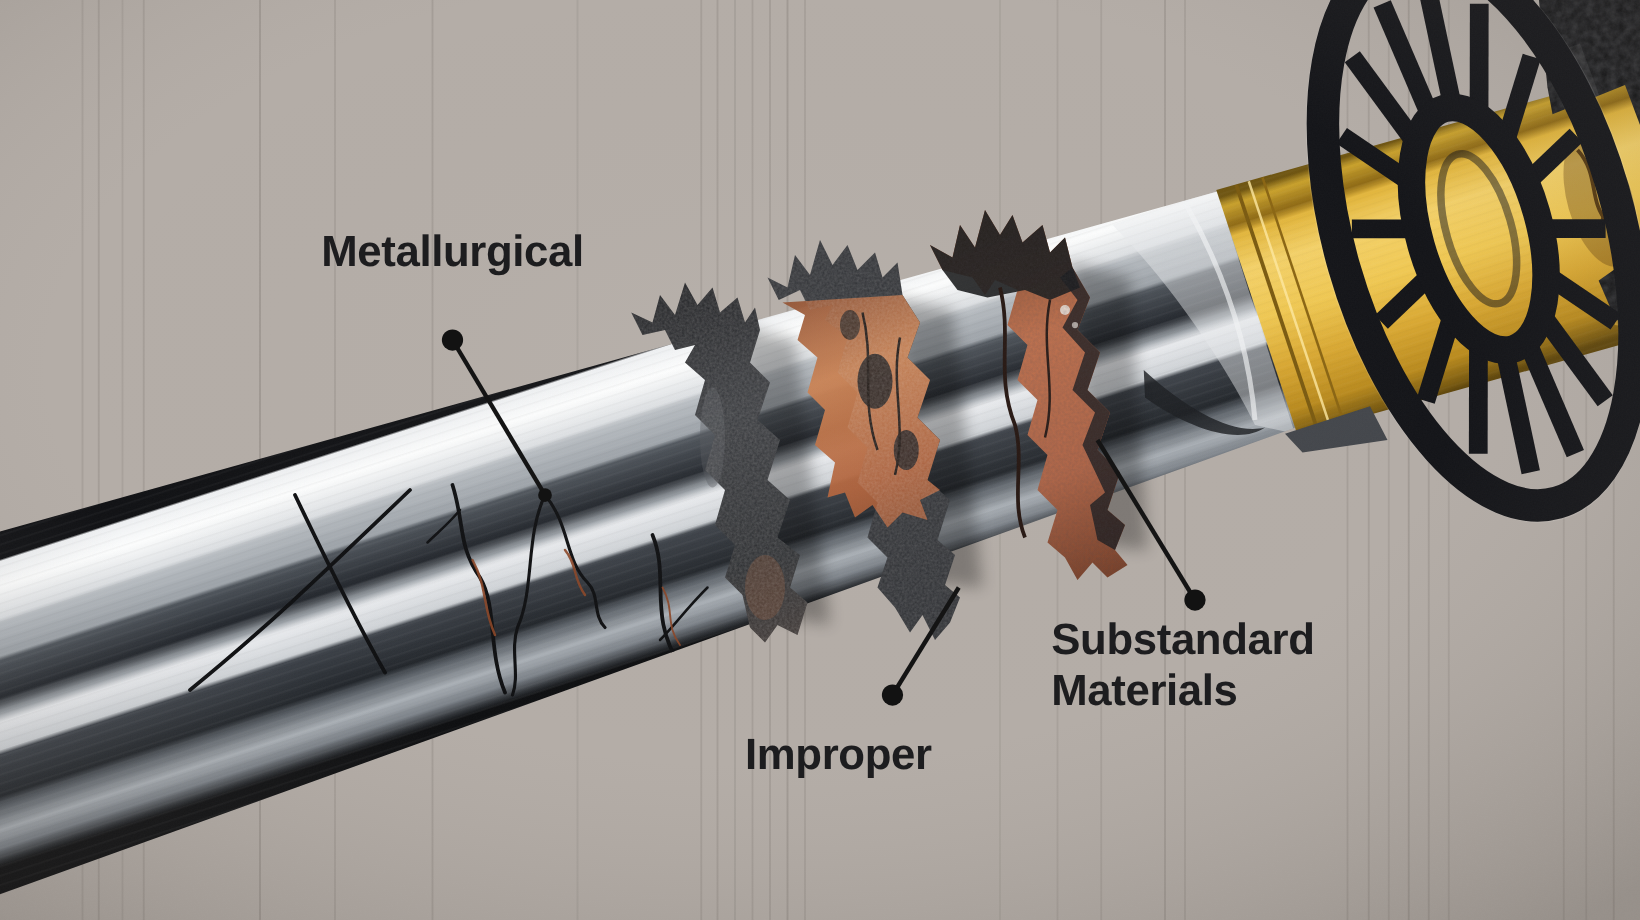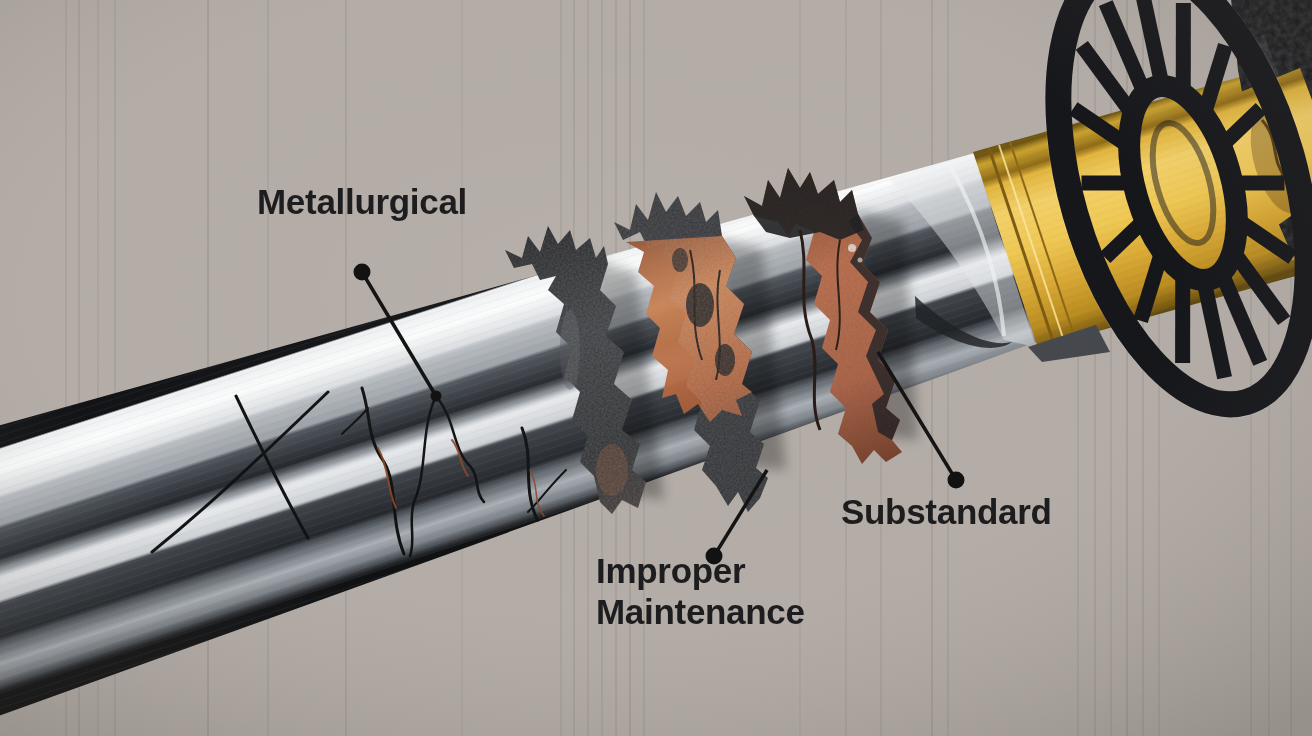--- a/index.html
+++ b/index.html
@@ -3,21 +3,21 @@
 <meta charset="utf-8">
 <style>
   html,body{margin:0;padding:0;}
   #stage{position:relative;width:1312px;height:736px;overflow:hidden;
          background:#e5e5e5;font-family:"Liberation Sans",sans-serif;}
   #scene{position:absolute;left:0;top:0;}
   .label{position:absolute;color:#1d1d1f;font-weight:bold;font-size:35px;
          line-height:41px;letter-spacing:-0.3px;white-space:nowrap;z-index:5;}
   .label span{display:block;}
   #lab-met{left:257px;top:181px;}
-  #lab-imp{left:596px;top:550px;}
+  #lab-imp{left:596px;top:583px;}
   #lab-sub{left:841px;top:491px;}
 </style>
 </head>
 <body>
 
 <div id="stage">
 <svg id="scene" width="1312" height="736" viewBox="0 0 1312 736">
   <defs>
     <linearGradient id="gradBlade" gradientUnits="userSpaceOnUse" x1="500" y1="286" x2="572" y2="509">
       <stop offset="0" stop-color="#101114"></stop>
@@ -279,18 +279,18 @@
       <circle cx="956" cy="480" r="8.5" stroke="none"></circle>
     </g>
   </g>
 </svg>
 
 <div class="label" id="lab-met">
   <span>Metallurgical</span>
 </div>
 <div class="label" id="lab-imp">
   <span>Improper</span>
-  <span>Maintenance</span>
 </div>
 <div class="label" id="lab-sub">
   <span>Substandard</span>
+  <span>Materials</span>
 </div>
 </div>
 
 </body></html>

